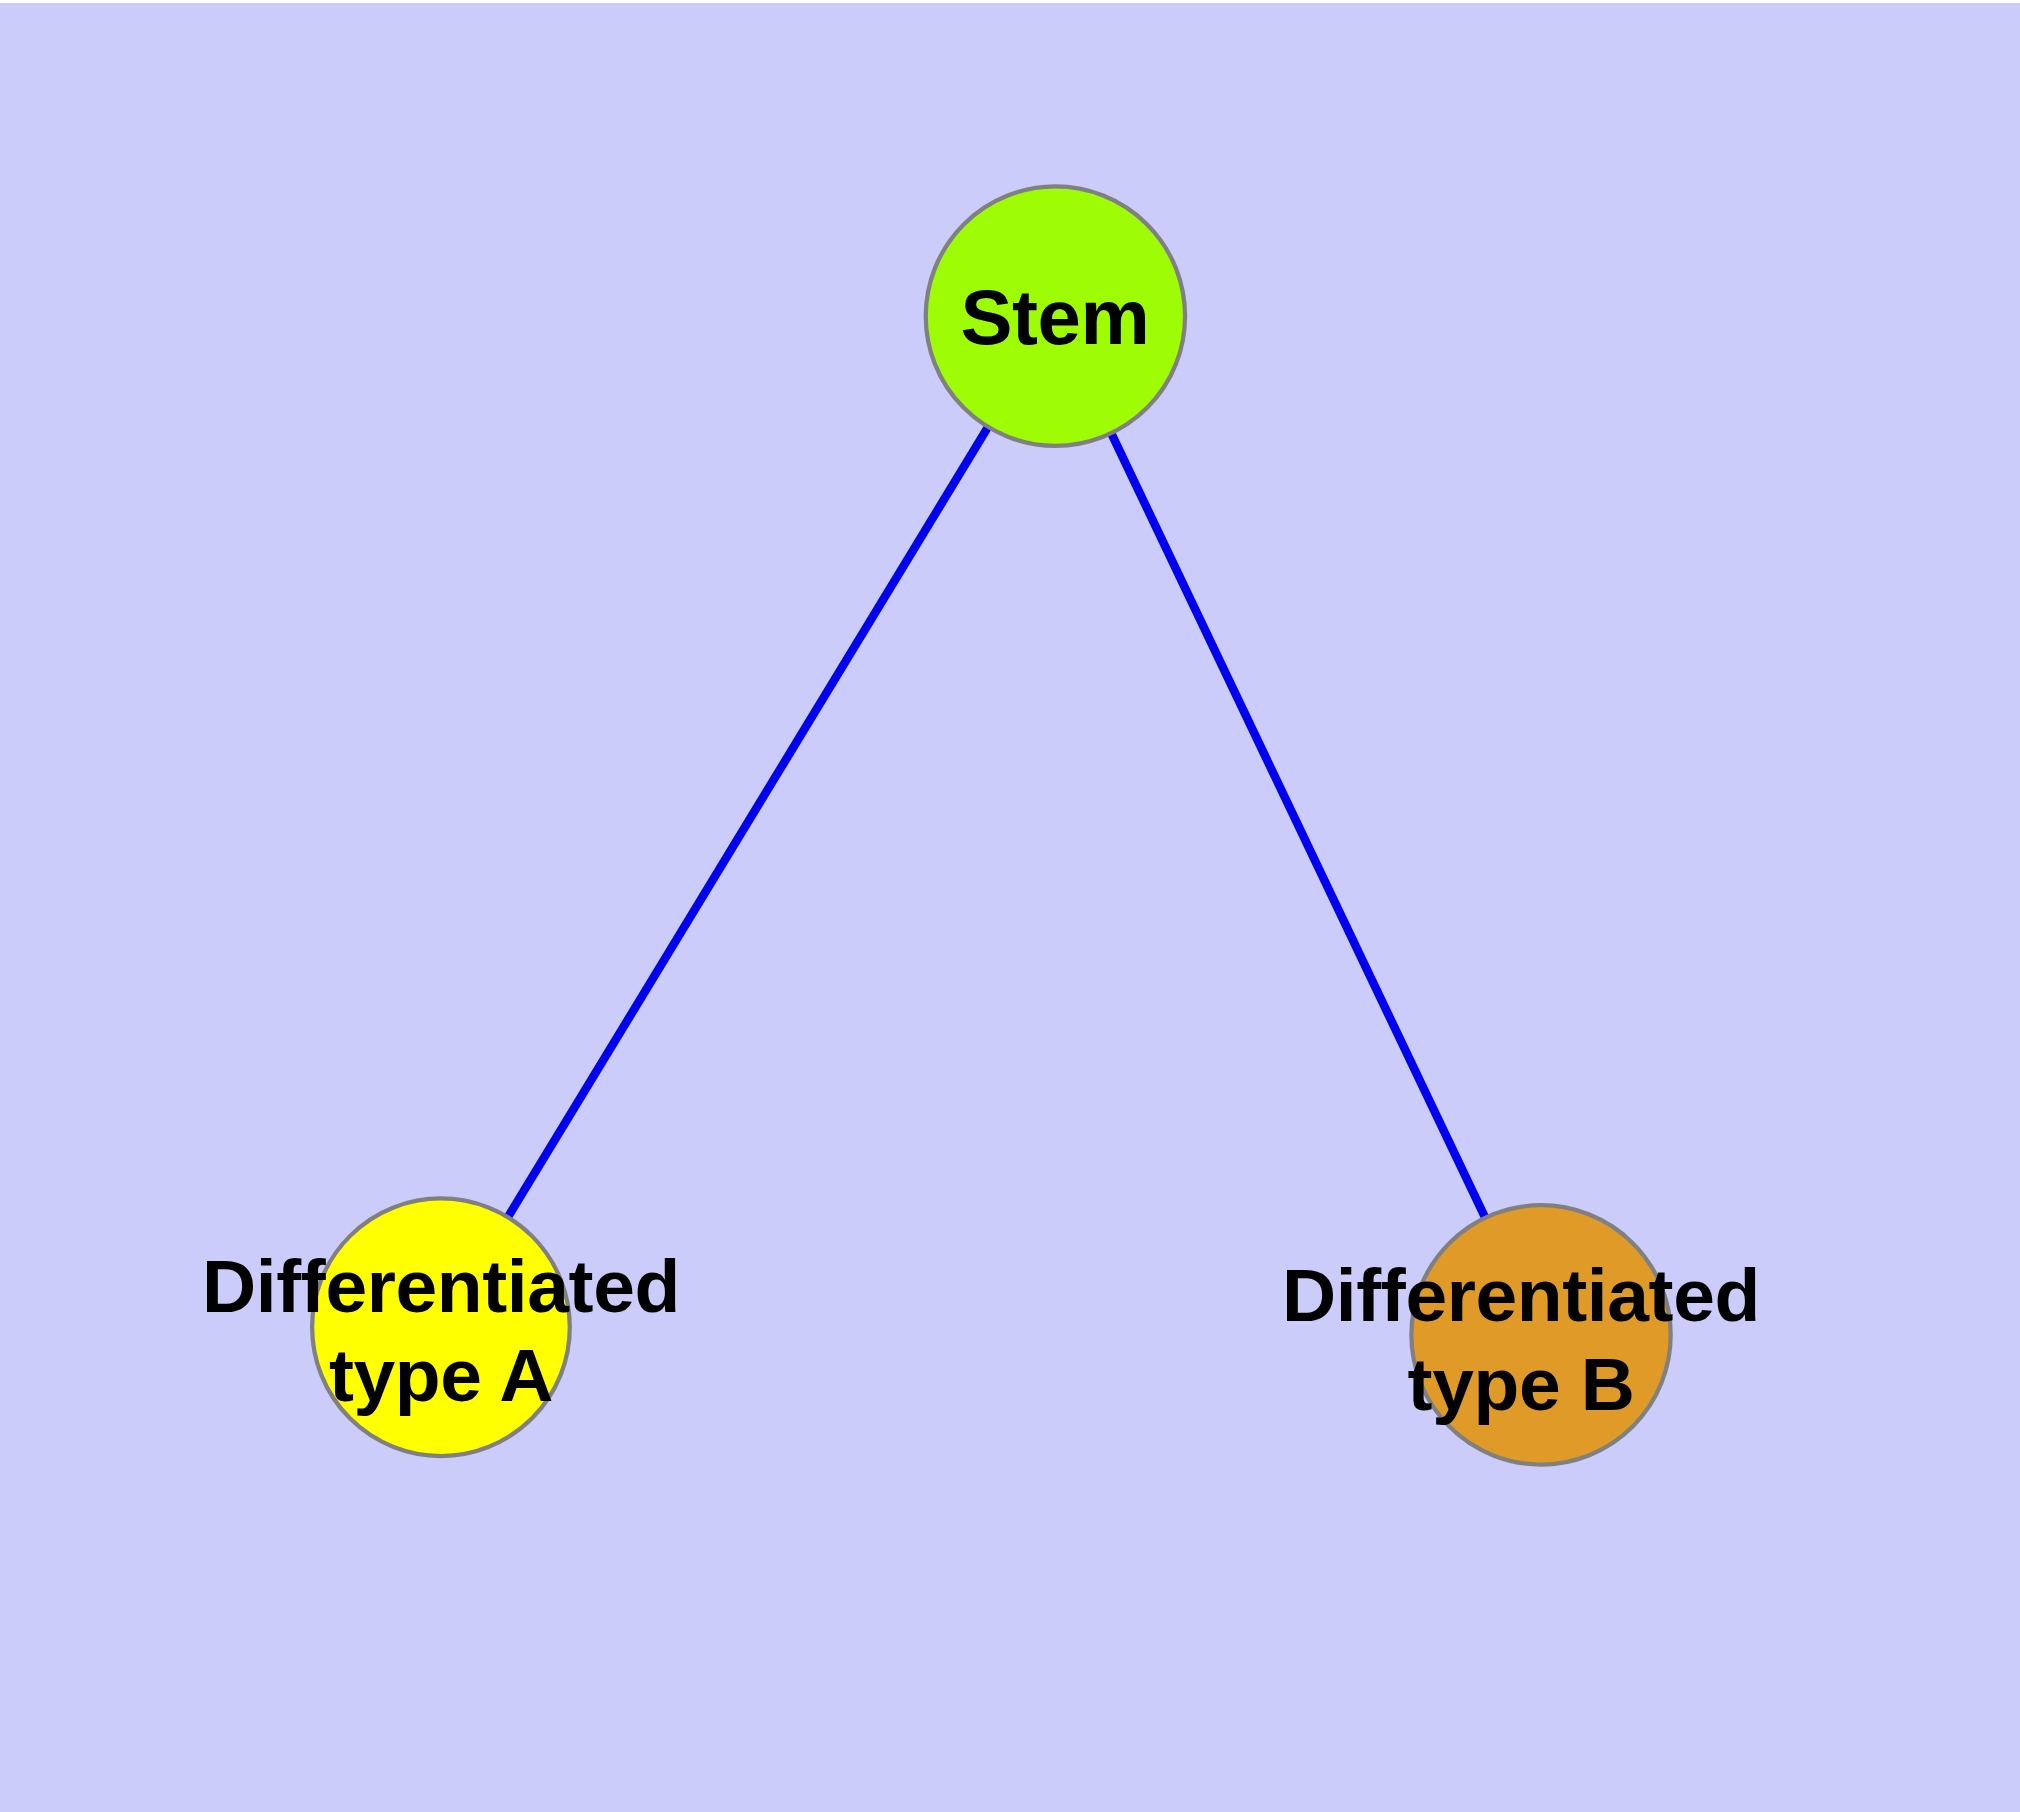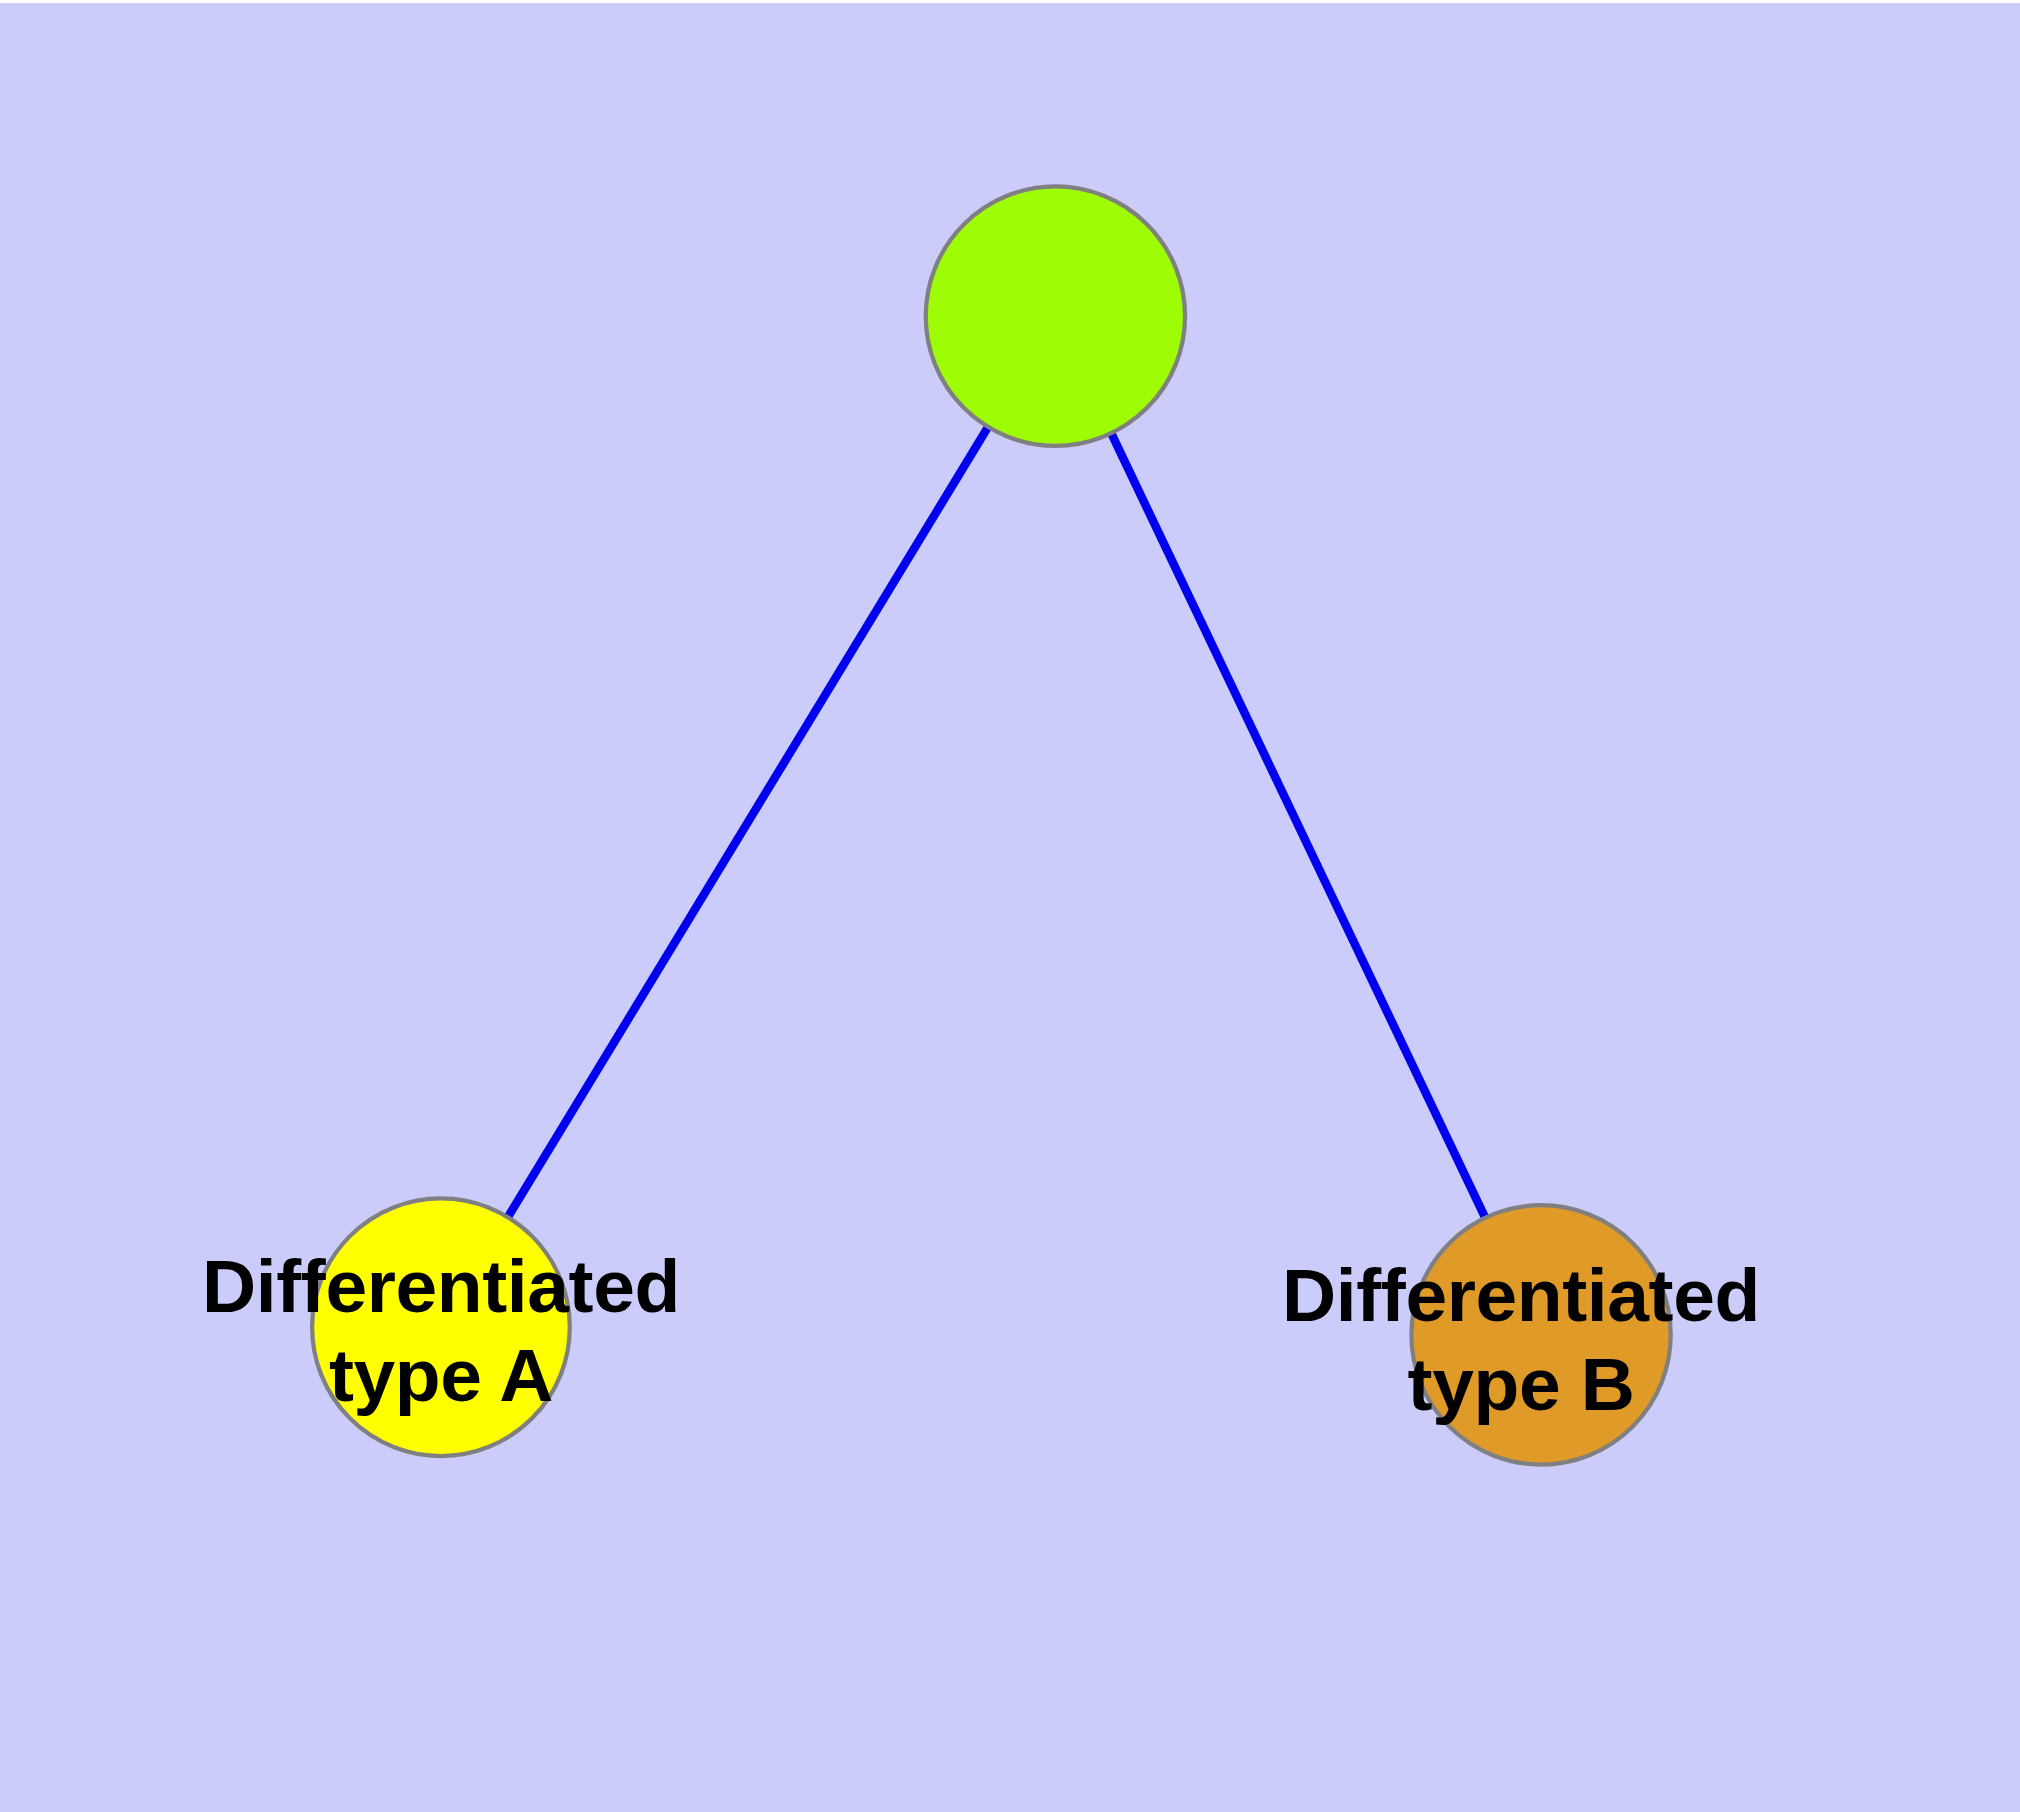--- a/index.html
+++ b/index.html
@@ -74,20 +74,21 @@
       <line stroke="#0000ee" stroke-width="10" stroke-linecap="butt" x1="1245" y1="373" x2="1818" y2="1575"></line>
     </g>
 
     <g>
       <circle stroke="#808080" stroke-width="5" cx="1245" cy="373" r="153" fill="#9efc04"></circle>
       <circle stroke="#808080" stroke-width="5" cx="520" cy="1566" r="152" fill="#ffff00"></circle>
       <circle stroke="#808080" stroke-width="5" cx="1818" cy="1575" r="153" fill="#e09a28"></circle>
     </g>
   </svg>
 
+  <div class="node-label" id="label-stem" style="color: rgb(0, 0, 0);">Stem</div>
 
   <div class="node-label" id="label-a" style="color: rgb(0, 0, 0);">Differentiated
 type A</div>
 
   <div class="node-label" id="label-b" style="color: rgb(0, 0, 0);">Differentiated
 type B</div>
 
 </div>
 
 

